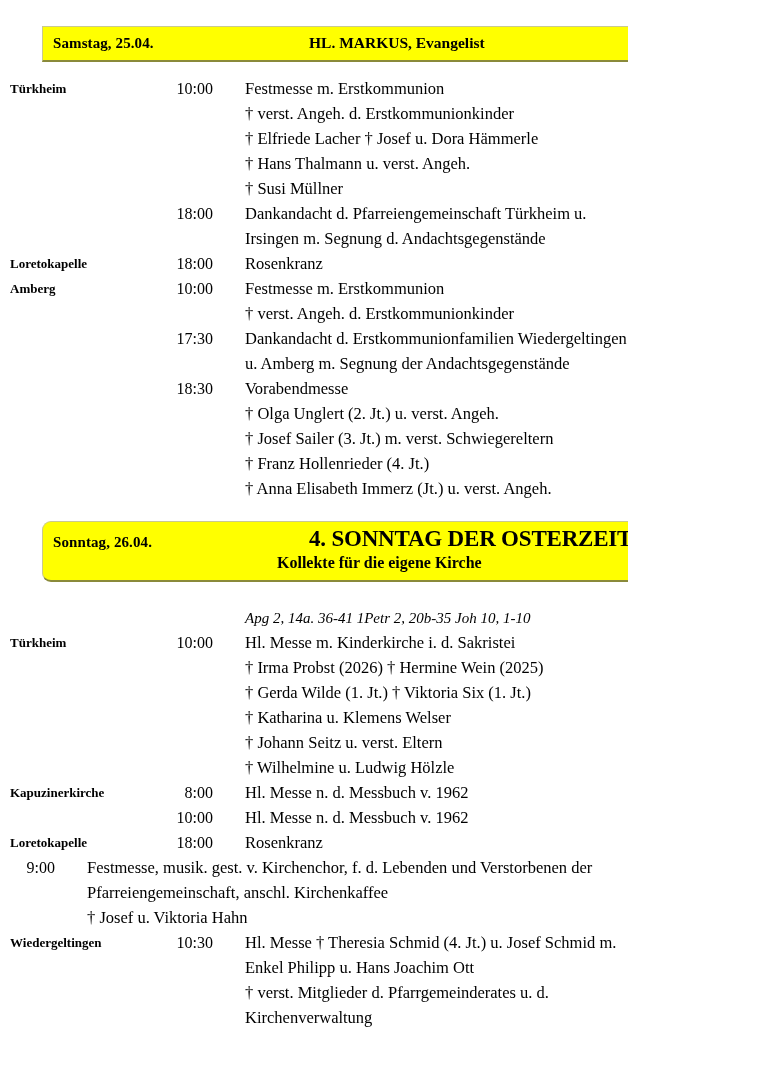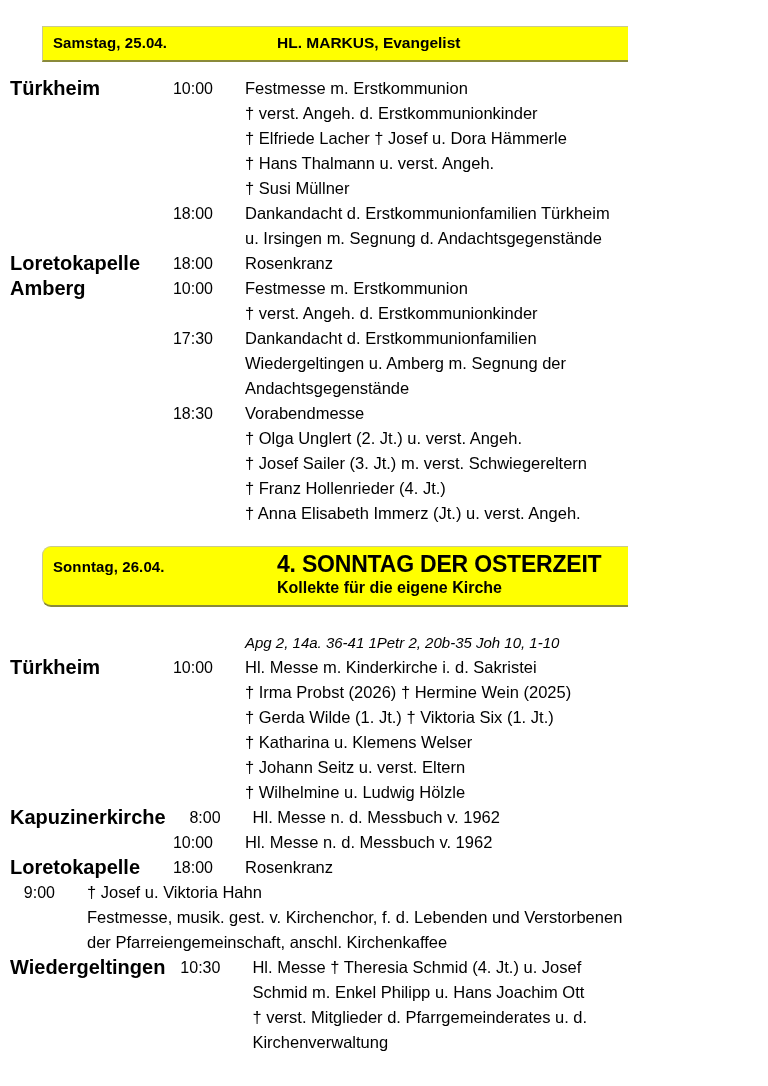--- a/index.html
+++ b/index.html
@@ -16,20 +16,21 @@
     -webkit-font-smoothing: none;
   }
 
   .page {
     position: relative;
     width: 628px;
     height: 1086px;
     box-sizing: border-box;
     padding: 0;
     overflow: hidden;
+    font-family: Liberation Serif, serif;
   }
 
   
   .day-banner {
     position: relative;
     margin: 0 0 0 42px;
     width: 684px;
     box-sizing: border-box;
     background: #ffff00;
     border-right: 2px solid #8a8a3a;
@@ -50,20 +51,21 @@
     line-height: 20px;
     letter-spacing: 0.1px;
   }
   .day-banner .day-titles {
     flex: 1 1 auto;
   }
   .day-banner .title-main {
     font-weight: bold;
     font-size: 15.5px;
     line-height: 20px;
+    margin-left: 32px;
   }
   .day-banner .title-sub {
     font-weight: bold;
     font-size: 15.5px;
     line-height: 20px;
   }
   
   .day-banner.big .title-main {
     font-size: 23px;
     line-height: 26px;
@@ -90,21 +92,21 @@
   .service-row {
     display: flex;
     flex-direction: row;
     align-items: flex-start;
   }
   .col-place {
     flex: 0 0 158px;
     box-sizing: border-box;
     padding-left: 10px;
     font-weight: bold;
-    font-size: 20px;
+    font-size: 13px;
     line-height: 25px;
     white-space: nowrap;
   }
   .col-time {
     flex: 0 0 55px;
     box-sizing: border-box;
     text-align: right;
     font-size: 16px;
     line-height: 25px;
     white-space: nowrap;
@@ -157,21 +159,21 @@
         <div class="line">† Elfriede Lacher † Josef u. Dora Hämmerle</div>
         <div class="line">† Hans Thalmann u. verst. Angeh.</div>
         <div class="line">† Susi Müllner</div>
       </div>
     </div>
 
     <div class="service-row">
       <div class="col-place"></div>
       <div class="col-time">18:00</div>
       <div class="col-body">
-        <div class="line">Dankandacht d. Erstkommunionfamilien Türkheim u. Irsingen m. Segnung d. Andachtsgegenstände</div>
+        <div class="line">Dankandacht d. Pfarreiengemeinschaft Türkheim u. Irsingen m. Segnung d. Andachtsgegenstände</div>
       </div>
     </div>
 
     <div class="service-row">
       <div class="col-place">Loretokapelle</div>
       <div class="col-time">18:00</div>
       <div class="col-body">
         <div class="line">Rosenkranz</div>
       </div>
     </div>
@@ -262,22 +264,22 @@
       <div class="col-place">Loretokapelle</div>
       <div class="col-time">18:00</div>
       <div class="col-body">
         <div class="line">Rosenkranz</div>
       </div>
     </div>
 
     <div class="service-row">
       <div class="col-time">9:00</div>
       <div class="col-body">
+        <div class="line">Festmesse, musik. gest. v. Kirchenchor, f. d. Lebenden und Verstorbenen der Pfarreiengemeinschaft, anschl. Kirchenkaffee</div>
         <div class="line">† Josef u. Viktoria Hahn</div>
-        <div class="line">Festmesse, musik. gest. v. Kirchenchor, f. d. Lebenden und Verstorbenen der Pfarreiengemeinschaft, anschl. Kirchenkaffee</div>
       </div>
     </div>
 
     <div class="service-row">
       <div class="col-place">Wiedergeltingen</div>
       <div class="col-time">10:30</div>
       <div class="col-body">
         <div class="line">Hl. Messe † Theresia Schmid (4. Jt.) u. Josef Schmid m. Enkel Philipp u. Hans Joachim Ott</div>
         <div class="line">† verst. Mitglieder d. Pfarrgemeinderates u. d. Kirchenverwaltung</div>
       </div>

